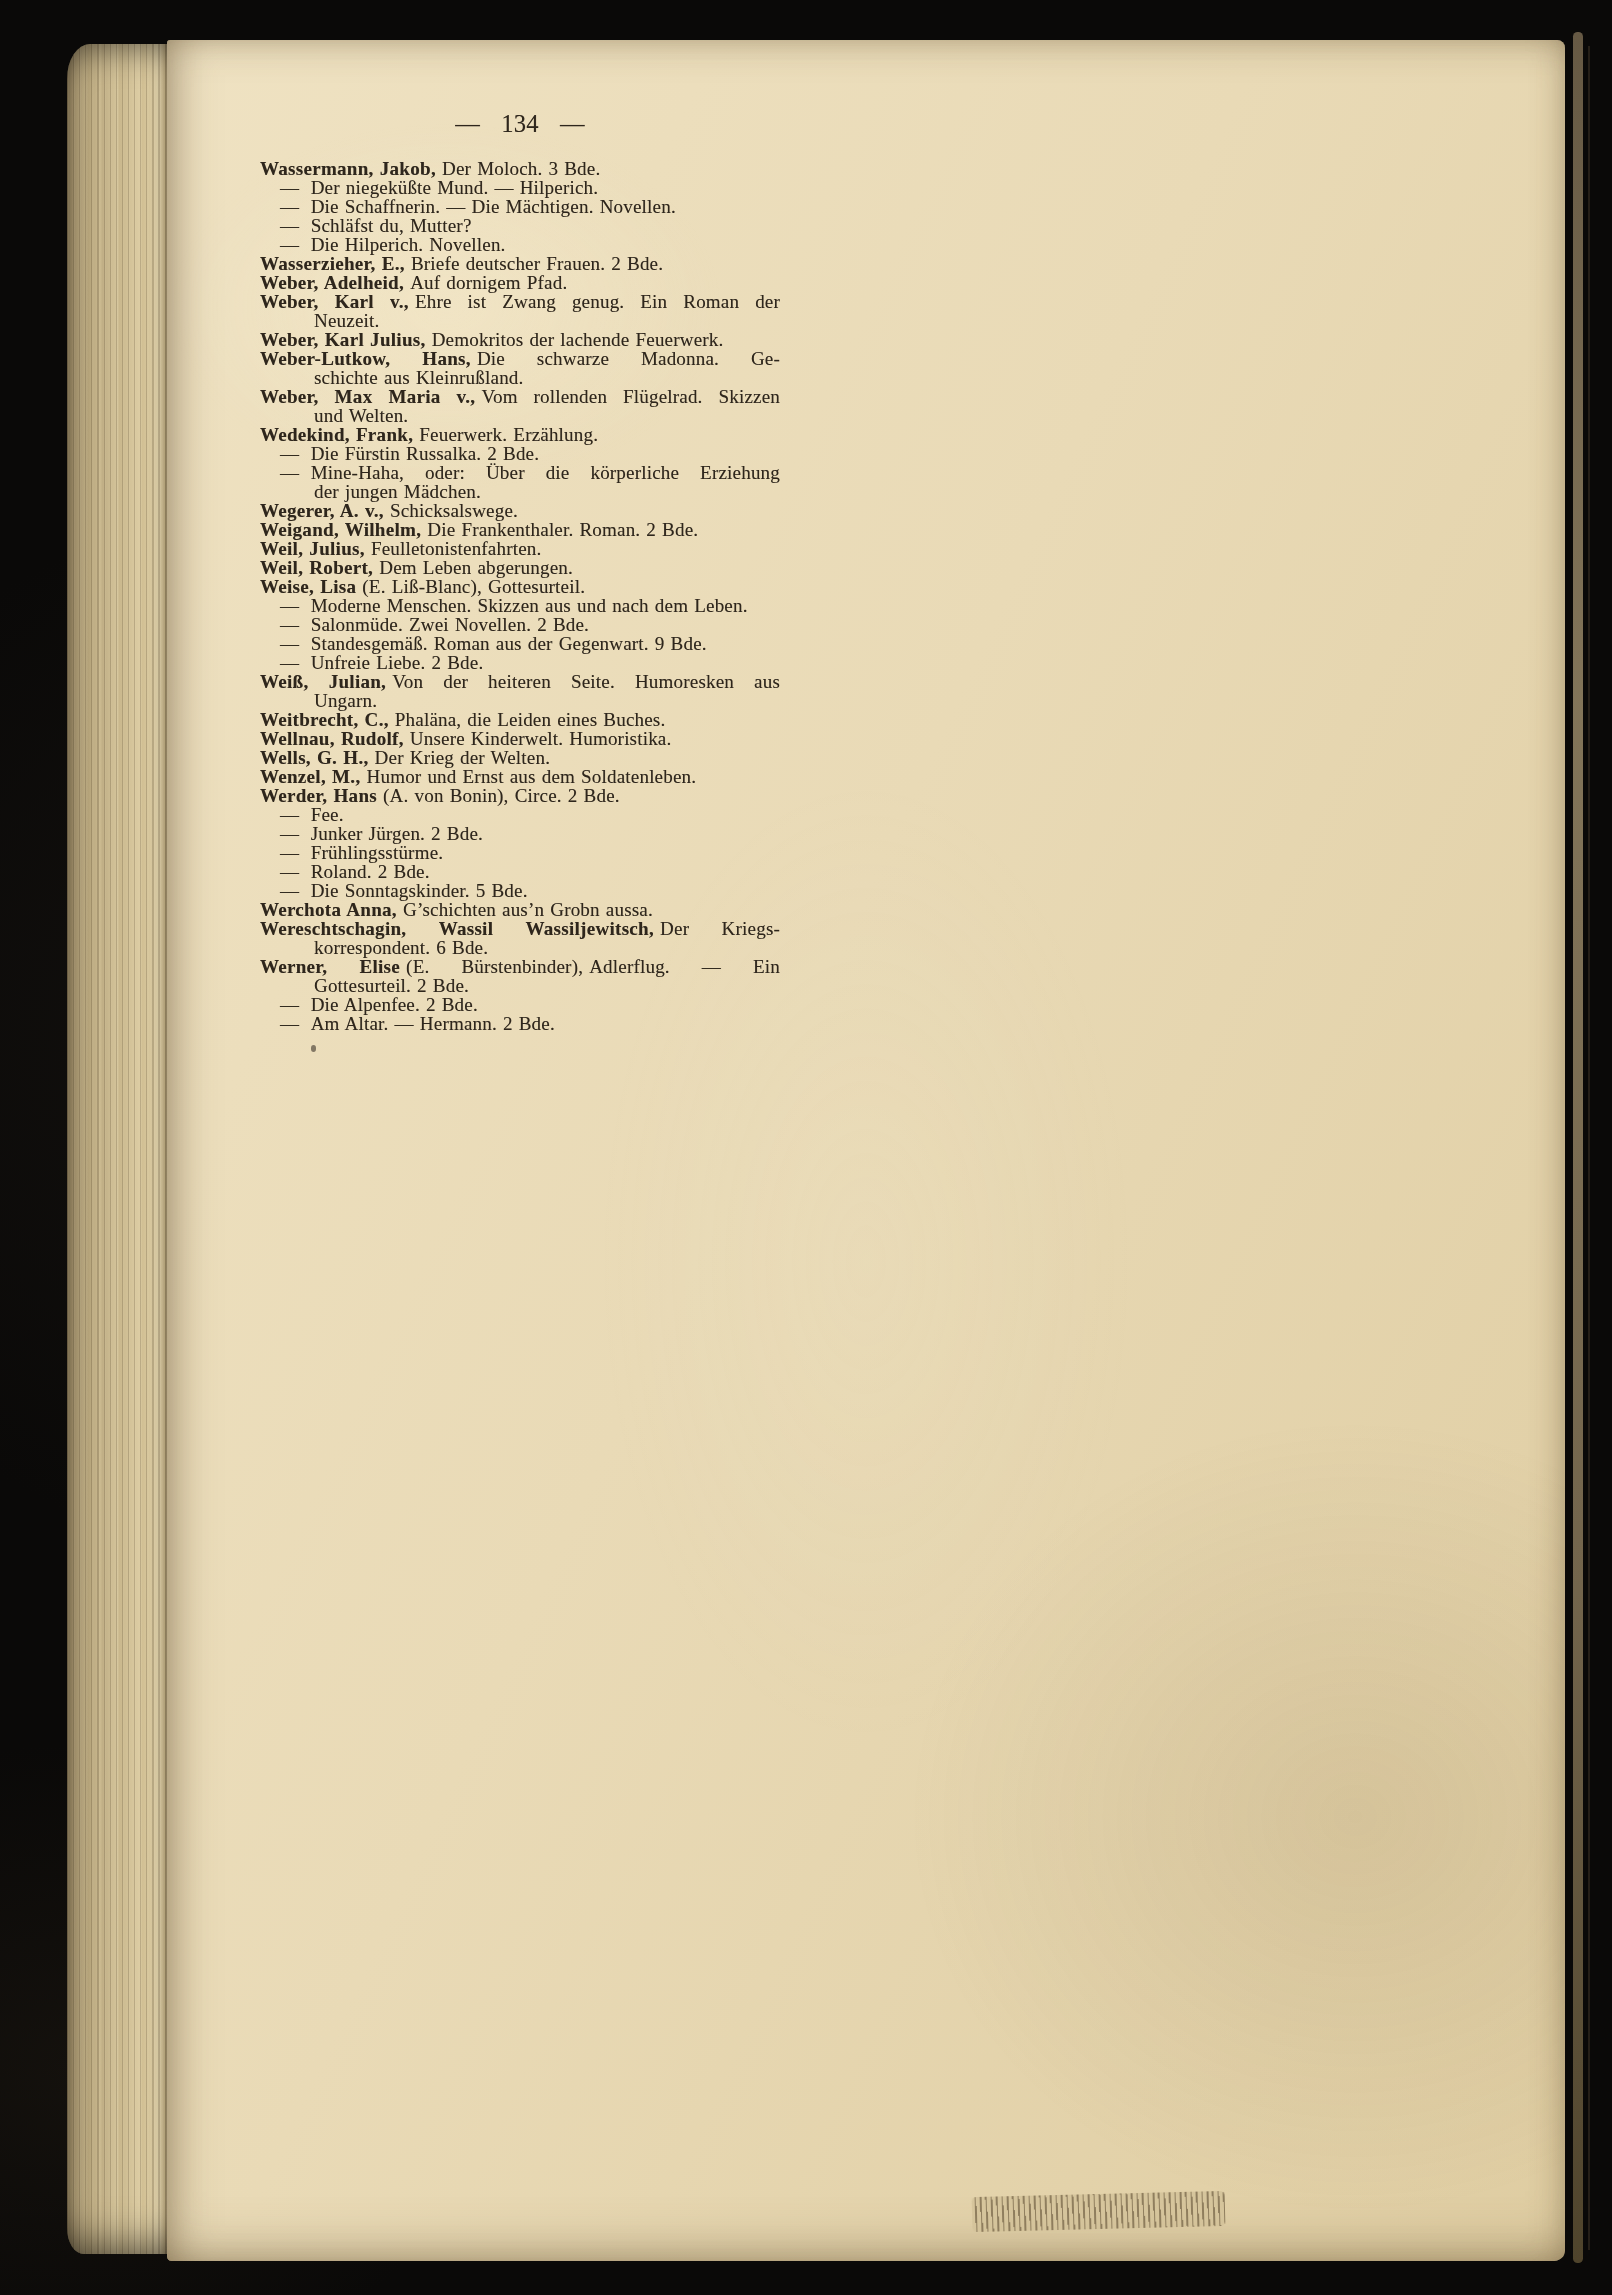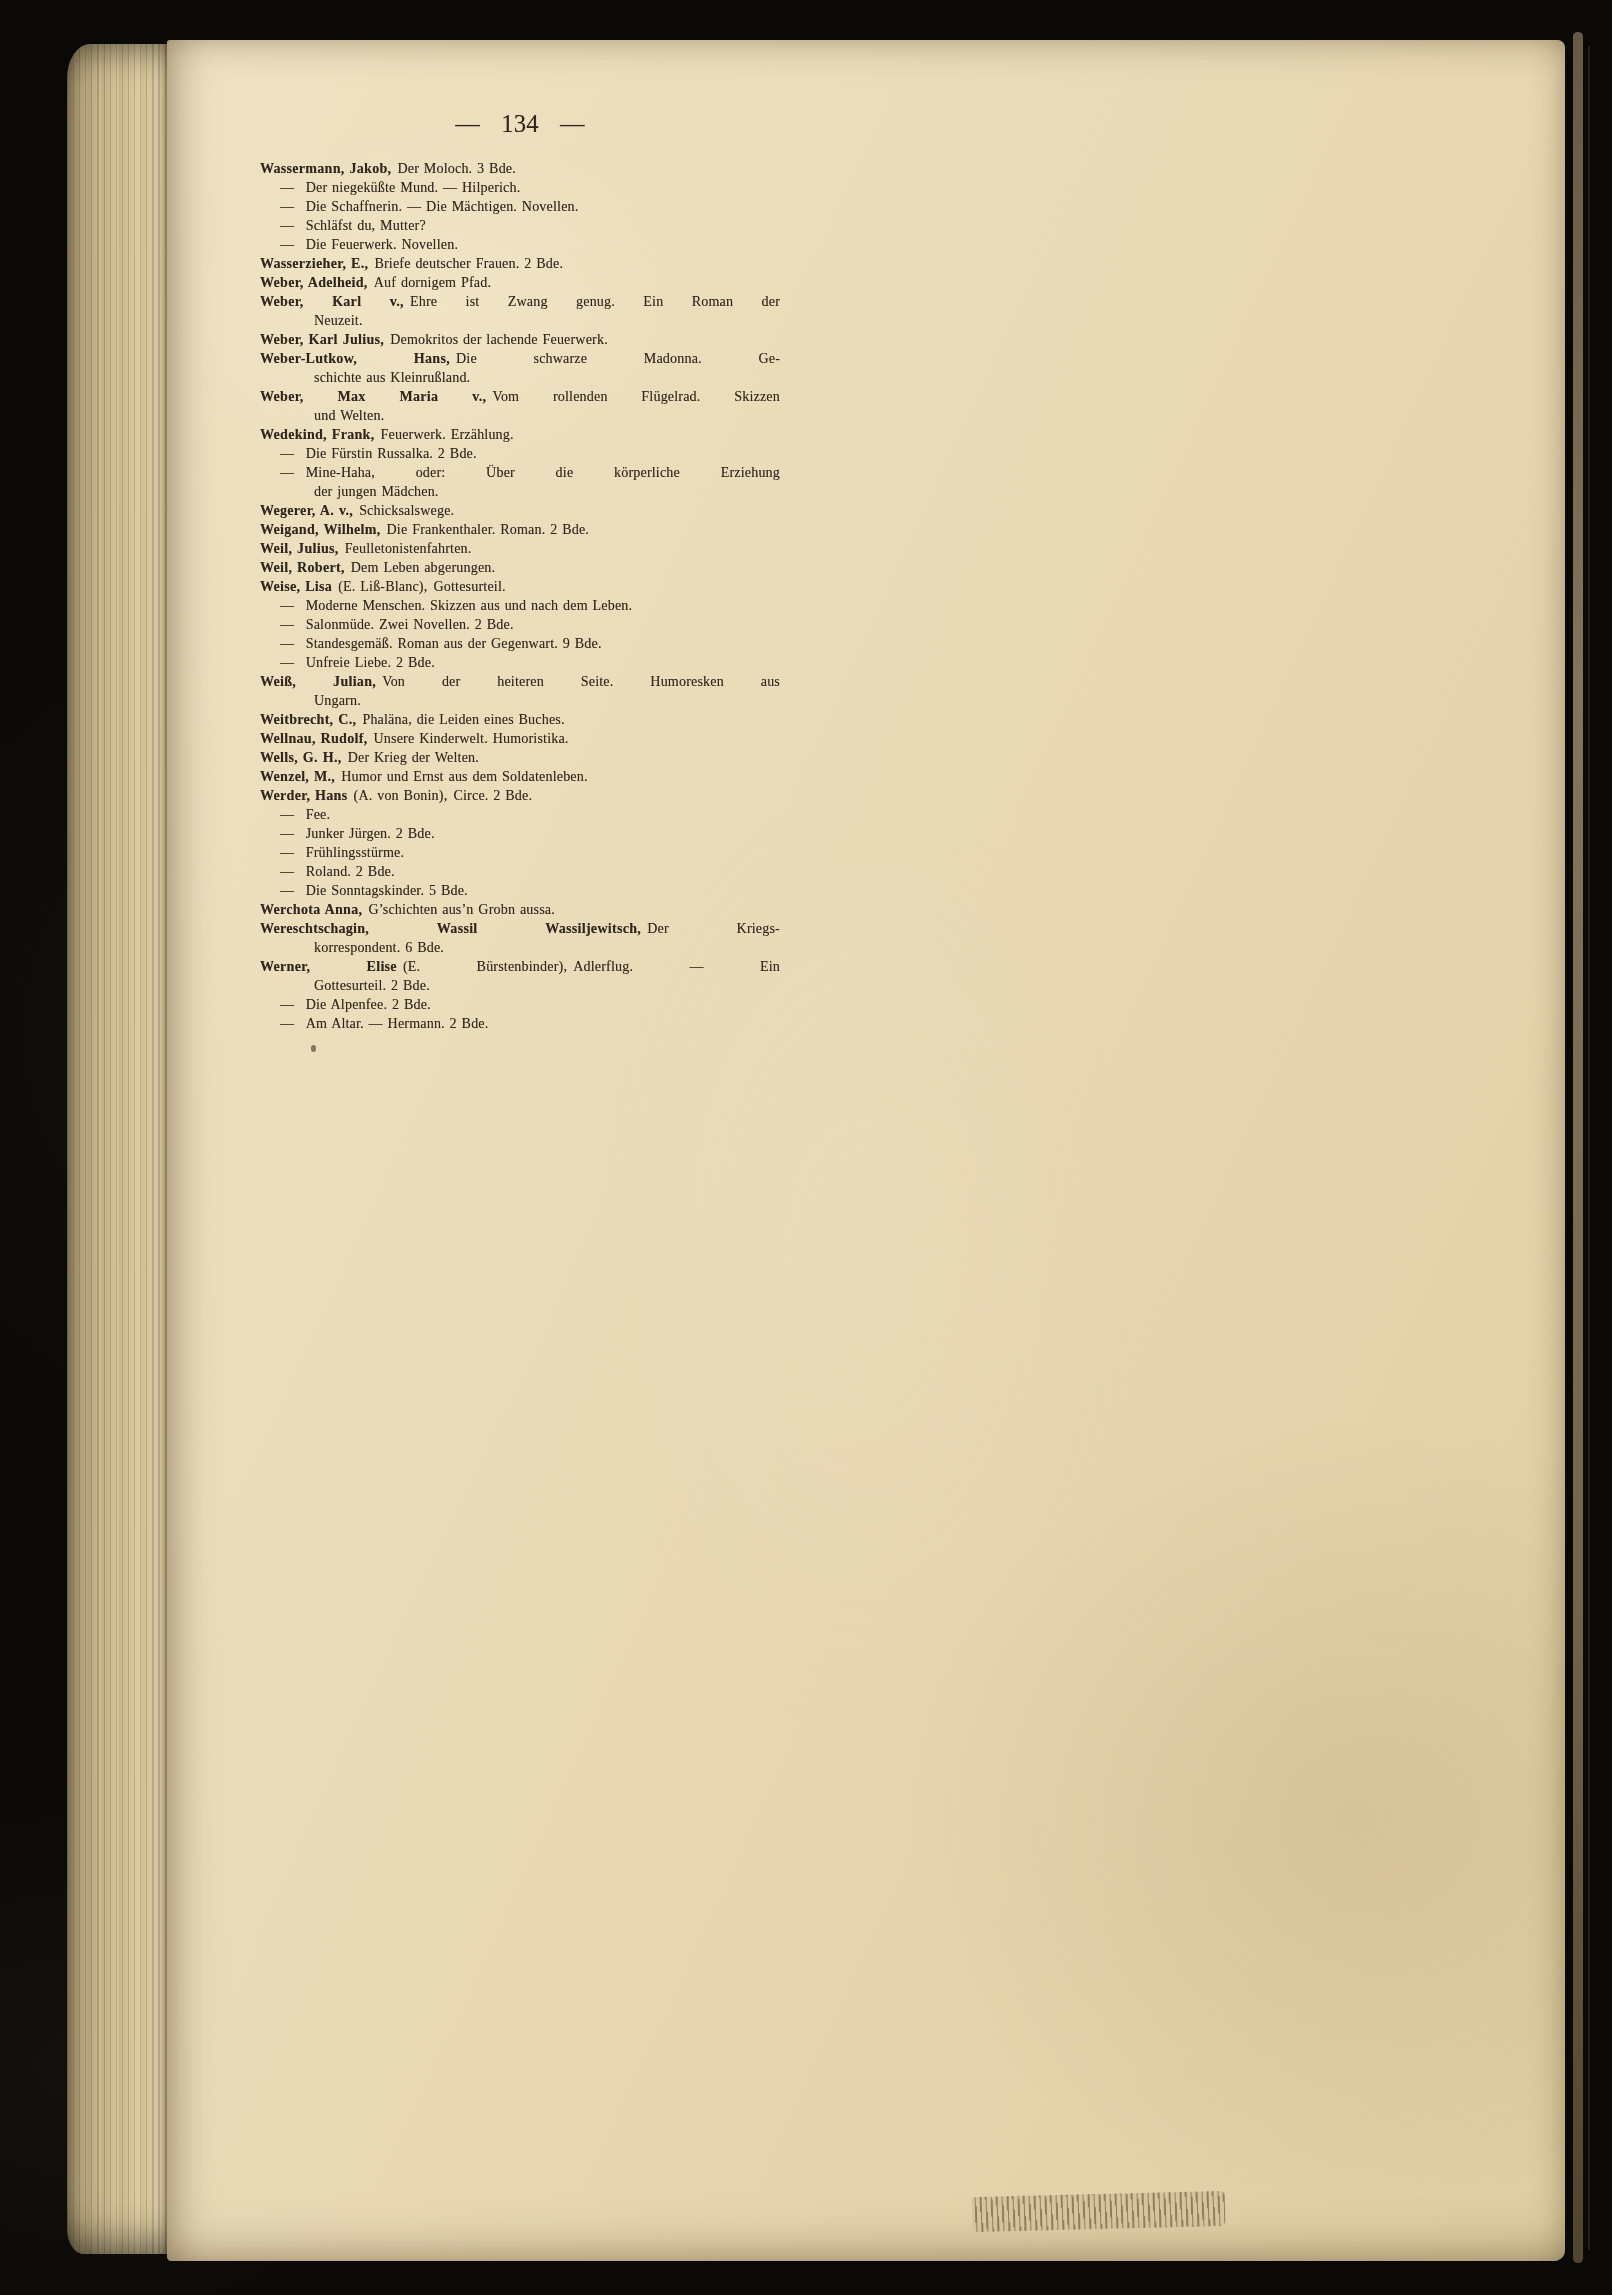--- a/index.html
+++ b/index.html
@@ -77,21 +77,21 @@
   .text-layer{
     position:absolute; left:260px; top:109px; width:520px;
     color:var(--ink);
     letter-spacing:0.2px; word-spacing:1.1px;
     text-shadow:0.2px 0.2px 0.3px rgba(46,38,28,.35);
   }
   .page-header{
     display:flex; justify-content:center; align-items:center; gap:21.4px;
     font-size:24.5px; line-height:29px; margin-bottom:21.4px;
   }
-  .entries{ font-size:14px; }
+  .entries{ font-size:19px; }
   .entry-line{ line-height:19px; min-height:19px; }
   .entry-line.dash-line{ padding-left:20px; }
   .entry-line.cont{ padding-left:54px; }
   .entry-line.just{ text-align:justify; text-align-last:justify; }
   .author{ font-weight:700; letter-spacing:0.3px; margin-right:6.1px; }
   .after{ margin-right:6.1px; }
   .dash{ margin-right:11.5px; }
 
   
   .ink-dot{
@@ -112,21 +112,21 @@
     <div class="page-header">
       <span>—</span>
       <span>134</span>
       <span>—</span>
     </div>
     <div class="entries">
         <div class="entry-line first-line"><span class="author">Wassermann, Jakob,</span><span>Der Moloch. 3 Bde.</span></div>
         <div class="entry-line dash-line"><span class="dash">—</span><span>Der niegeküßte Mund. — Hilperich.</span></div>
         <div class="entry-line dash-line"><span class="dash">—</span><span>Die Schaffnerin. — Die Mächtigen. Novellen.</span></div>
         <div class="entry-line dash-line"><span class="dash">—</span><span>Schläfst du, Mutter?</span></div>
-        <div class="entry-line dash-line"><span class="dash">—</span><span>Die Feuerwerk. Novellen.</span></div>
+        <div class="entry-line dash-line"><span class="dash">—</span><span>Die Hilperich. Novellen.</span></div>
         <div class="entry-line first-line"><span class="author">Wasserzieher, E.,</span><span>Briefe deutscher Frauen. 2 Bde.</span></div>
         <div class="entry-line first-line"><span class="author">Weber, Adelheid,</span><span>Auf dornigem Pfad.</span></div>
         <div class="entry-line first-line just"><span class="author">Weber, Karl v.,</span><span>Ehre ist Zwang genug. Ein Roman der</span></div>
         <div class="entry-line cont">Neuzeit.</div>
         <div class="entry-line first-line"><span class="author">Weber, Karl Julius,</span><span>Demokritos der lachende Feuerwerk.</span></div>
         <div class="entry-line first-line just"><span class="author">Weber-Lutkow, Hans,</span><span>Die schwarze Madonna. Ge-</span></div>
         <div class="entry-line cont">schichte aus Kleinrußland.</div>
         <div class="entry-line first-line just"><span class="author">Weber, Max Maria v.,</span><span>Vom rollenden Flügelrad. Skizzen</span></div>
         <div class="entry-line cont">und Welten.</div>
         <div class="entry-line first-line"><span class="author">Wedekind, Frank,</span><span>Feuerwerk. Erzählung.</span></div>

